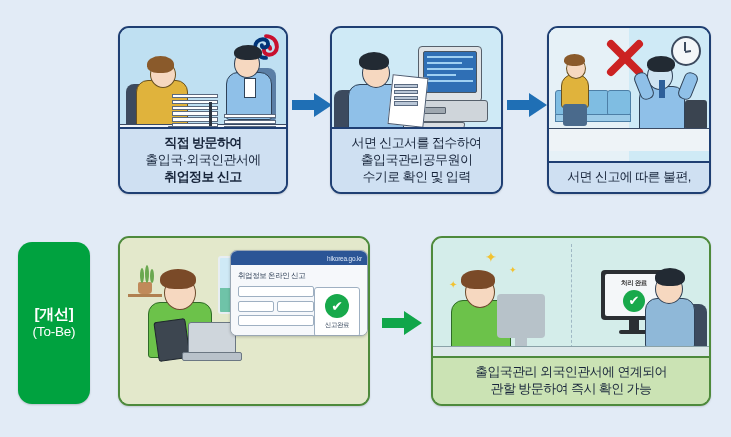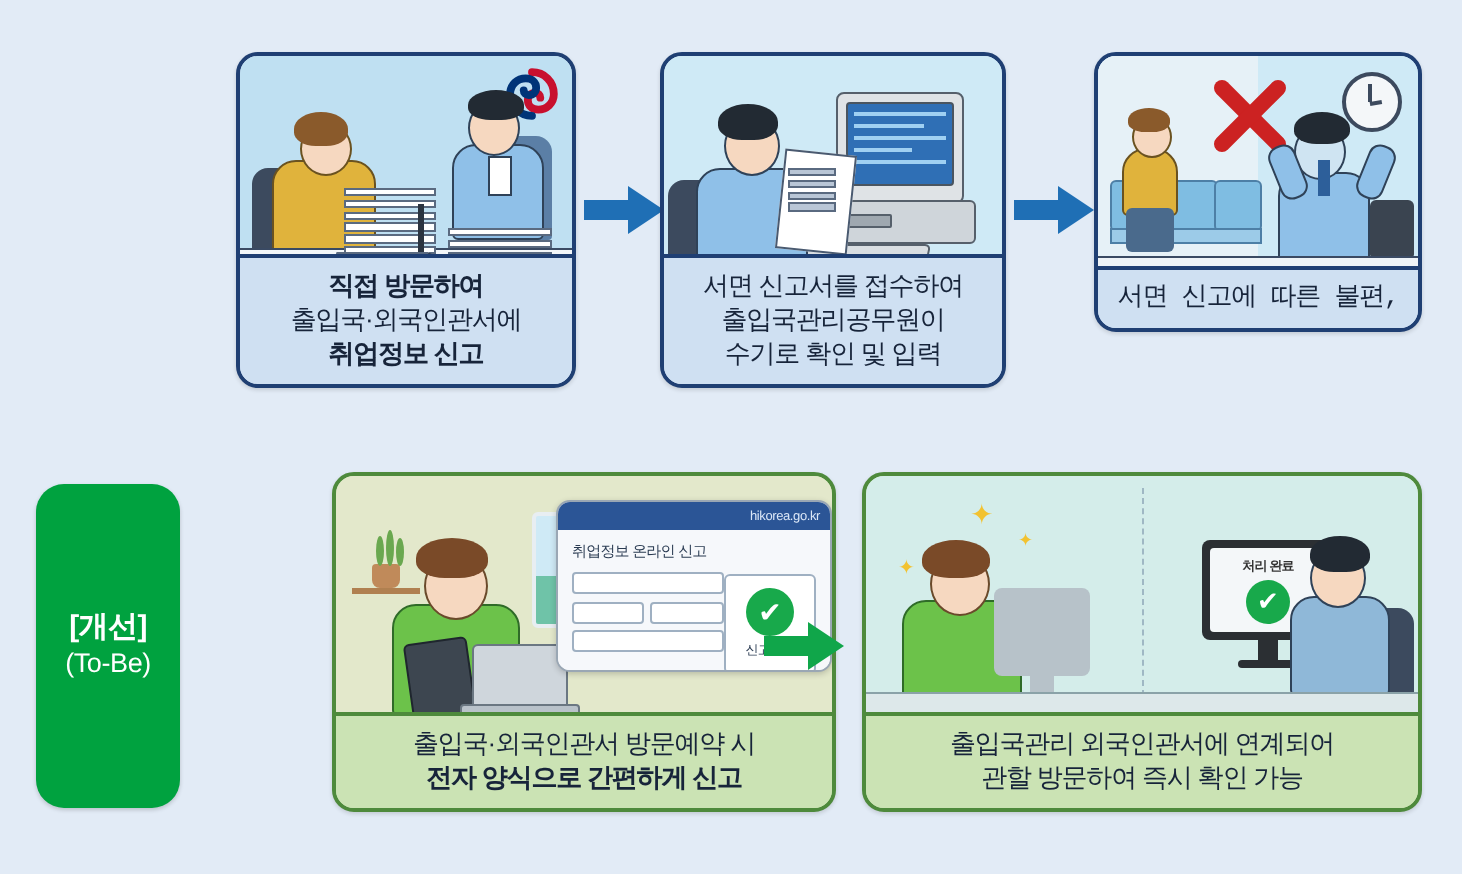--- a/index.html
+++ b/index.html
@@ -85,24 +85,24 @@
     color: #17243a;
   }
   .card.blue .caption  { background: #cfe0f2; border-top: 2px solid #1f3f73; }
   .card.green .caption { background: #cbe3b4; border-top: 2px solid #4e8a3c; }
   .cap-line      { font-size: 13px; font-weight: normal; white-space: nowrap; }
   .cap-line.bold { font-weight: bold; }
 
   
   #card-visit  { left: 118px; top: 26px;  width: 170px; height: 168px; }
   #card-manual { left: 330px; top: 26px;  width: 173px; height: 168px; }
-  #card-issue  { left: 547px; top: 26px;  width: 164px; height: 140px; font-family: Liberation Mono, monospace; }
-
-  
-  #card-online { left: 118px; top: 236px; width: 252px; height: 170px; margin-left: 48px; }
+  #card-issue  { left: 547px; top: 26px;  width: 164px; height: 168px; }
+
+  
+  #card-online { left: 118px; top: 236px; width: 252px; height: 170px; }
   #card-linked { left: 431px; top: 236px; width: 280px; height: 170px; }
 
   
   .arrow {
     position: absolute;
     width: 40px;
     height: 26px;
   }
   #arrow-1 { left: 292px; top: 92px; }
   #arrow-2 { left: 507px; top: 92px; }
@@ -454,24 +454,20 @@
             <div class="fld"></div>
           </div>
           <div class="okbox">
             <div class="check-badge" style="width:24px; height:24px; font-size:14px;">✔</div>
             <div class="lbl">신고완료</div>
           </div>
         </div>
       </div>
     </div>
 
-    <div class="caption">
-      <div class="cap-line">출입국·외국인관서 방문예약 시</div>
-      <div class="cap-line bold">전자 양식으로 간편하게 신고</div>
-    </div>
   </div>
 
   <div class="arrow" id="arrow-3">
     <svg viewBox="0 0 40 26" width="40" height="26">
       <polygon points="0,8 22,8 22,1 40,13 22,25 22,18 0,18" fill="#10a64a"></polygon>
     </svg>
   </div>
 
   <div class="card green" id="card-linked">
     <div class="art">

